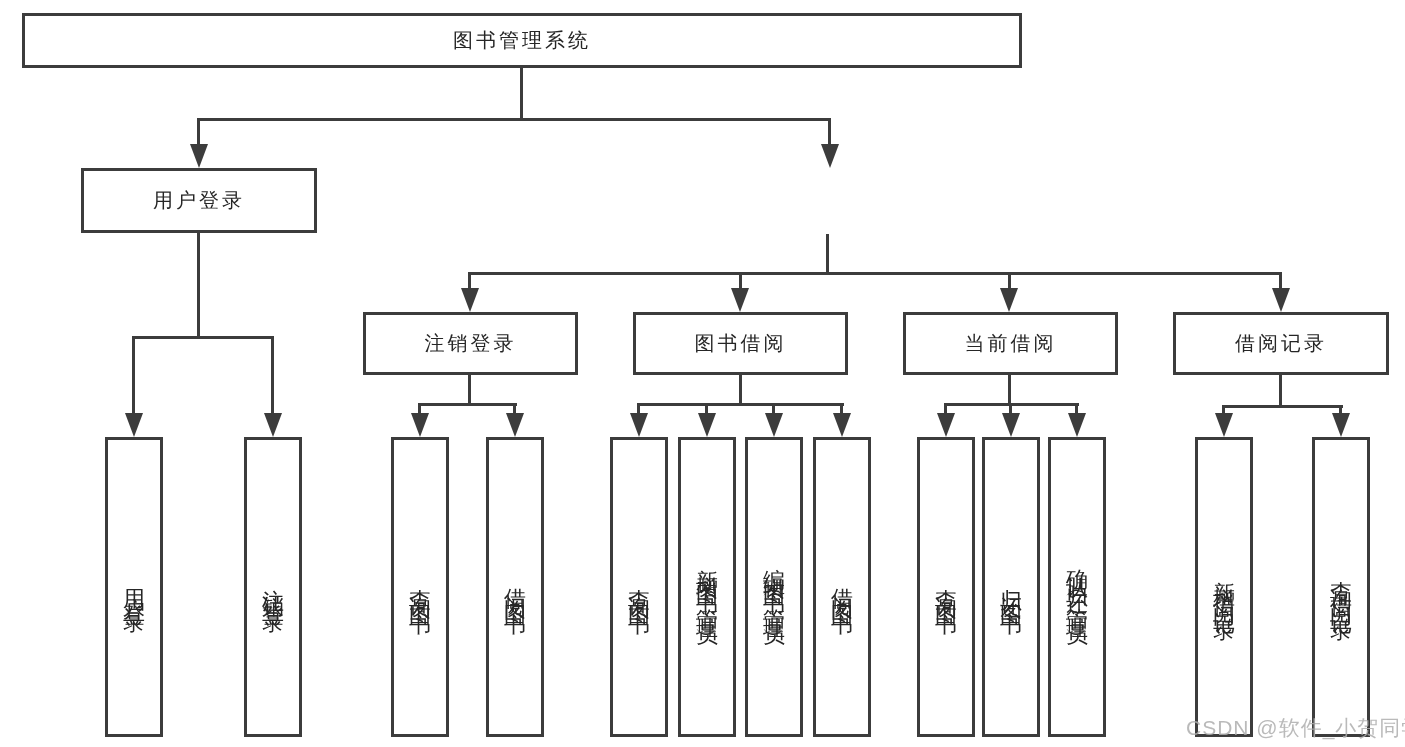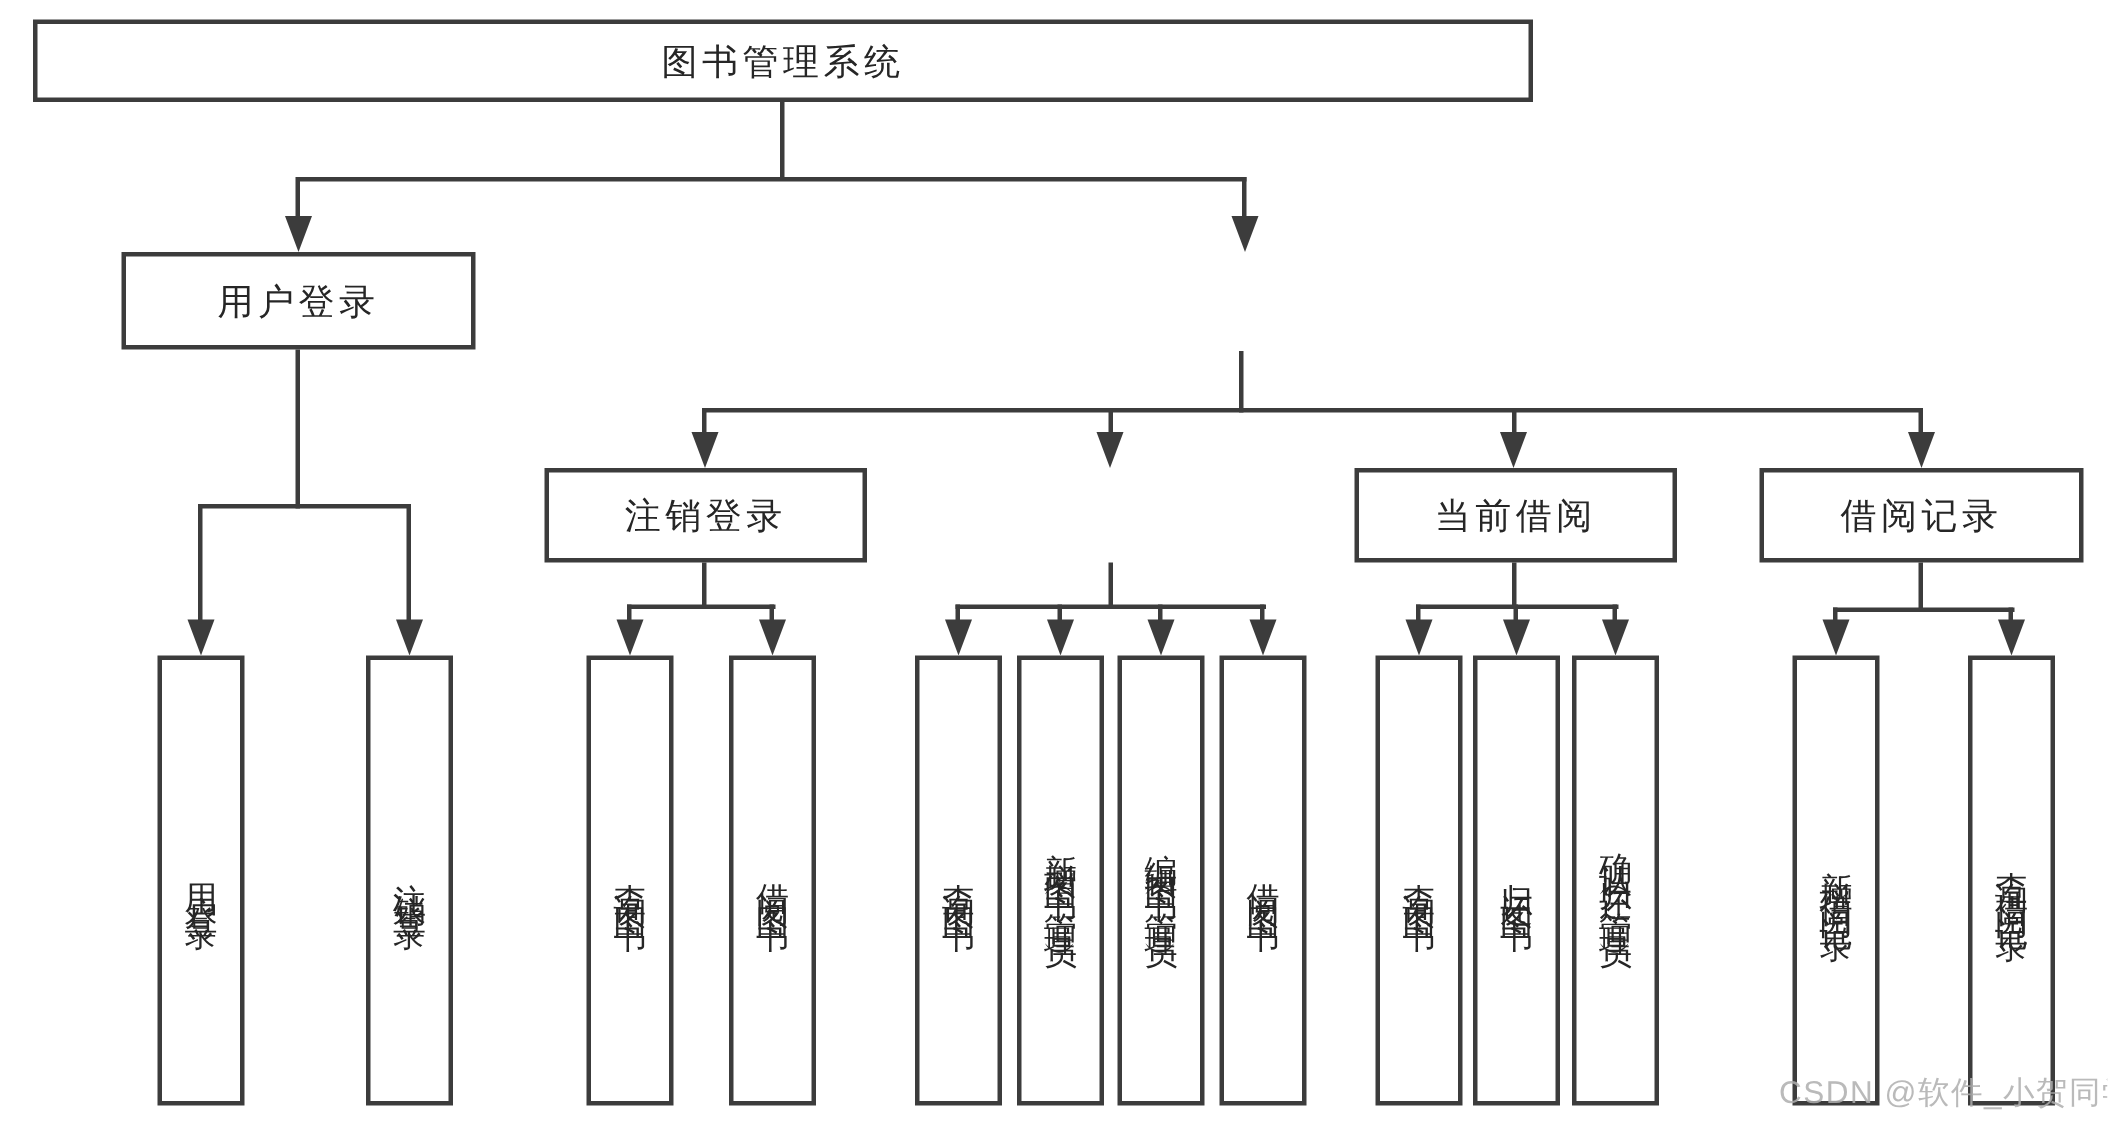--- a/index.html
+++ b/index.html
@@ -3,21 +3,21 @@
 <meta charset="utf-8">
 <style>
   html,body{margin:0;padding:0;background:#ffffff;}
   #stage{
     position:relative;width:1405px;height:747px;background:#ffffff;overflow:hidden;
     font-family:"Liberation Sans","DejaVu Sans",sans-serif;color:#262626;
   }
   .node{
     position:absolute;box-sizing:border-box;border:3px solid #3c3c3c;background:#ffffff;
     display:flex;align-items:center;justify-content:center;
-    font-size:24px;letter-spacing:3px;white-space:nowrap;
+    font-size:20px;letter-spacing:3px;white-space:nowrap;
   }
   .leaf{
     position:absolute;box-sizing:border-box;border:3px solid #3c3c3c;background:#ffffff;
     display:flex;align-items:center;justify-content:center;
     writing-mode:vertical-rl;text-orientation:mixed;
     font-size:22px;letter-spacing:8px;line-height:1;
   }
   .vl{position:absolute;width:3px;background:#3c3c3c;}
   .hl{position:absolute;height:3px;background:#3c3c3c;}
   .ar{position:absolute;width:0;height:0;
@@ -56,20 +56,21 @@
   <div class="vl" style="left:468px;top:272px;height:18px;"></div>
   <div class="vl" style="left:739px;top:272px;height:18px;"></div>
   <div class="vl" style="left:1008px;top:272px;height:18px;"></div>
   <div class="vl" style="left:1279px;top:272px;height:18px;"></div>
   <div class="ar" style="left:461px;top:288px;"></div>
   <div class="ar" style="left:731px;top:288px;"></div>
   <div class="ar" style="left:1000px;top:288px;"></div>
   <div class="ar" style="left:1272px;top:288px;"></div>
 
   <div class="node" style="left:363px;top:312px;width:215px;height:63px;">注销登录</div>
+  <div class="node" style="left:633px;top:312px;width:215px;height:63px;">图书借阅</div>
   <div class="node" style="left:903px;top:312px;width:215px;height:63px;">当前借阅</div>
   <div class="node" style="left:1173px;top:312px;width:216px;height:63px;">借阅记录</div>
 
   <div class="vl" style="left:468px;top:375px;height:30px;"></div>
   <div class="hl" style="left:418px;top:403px;width:99px;"></div>
   <div class="vl" style="left:418px;top:403px;height:12px;"></div>
   <div class="vl" style="left:513px;top:403px;height:12px;"></div>
   <div class="ar" style="left:411px;top:413px;"></div>
   <div class="ar" style="left:506px;top:413px;"></div>
 

